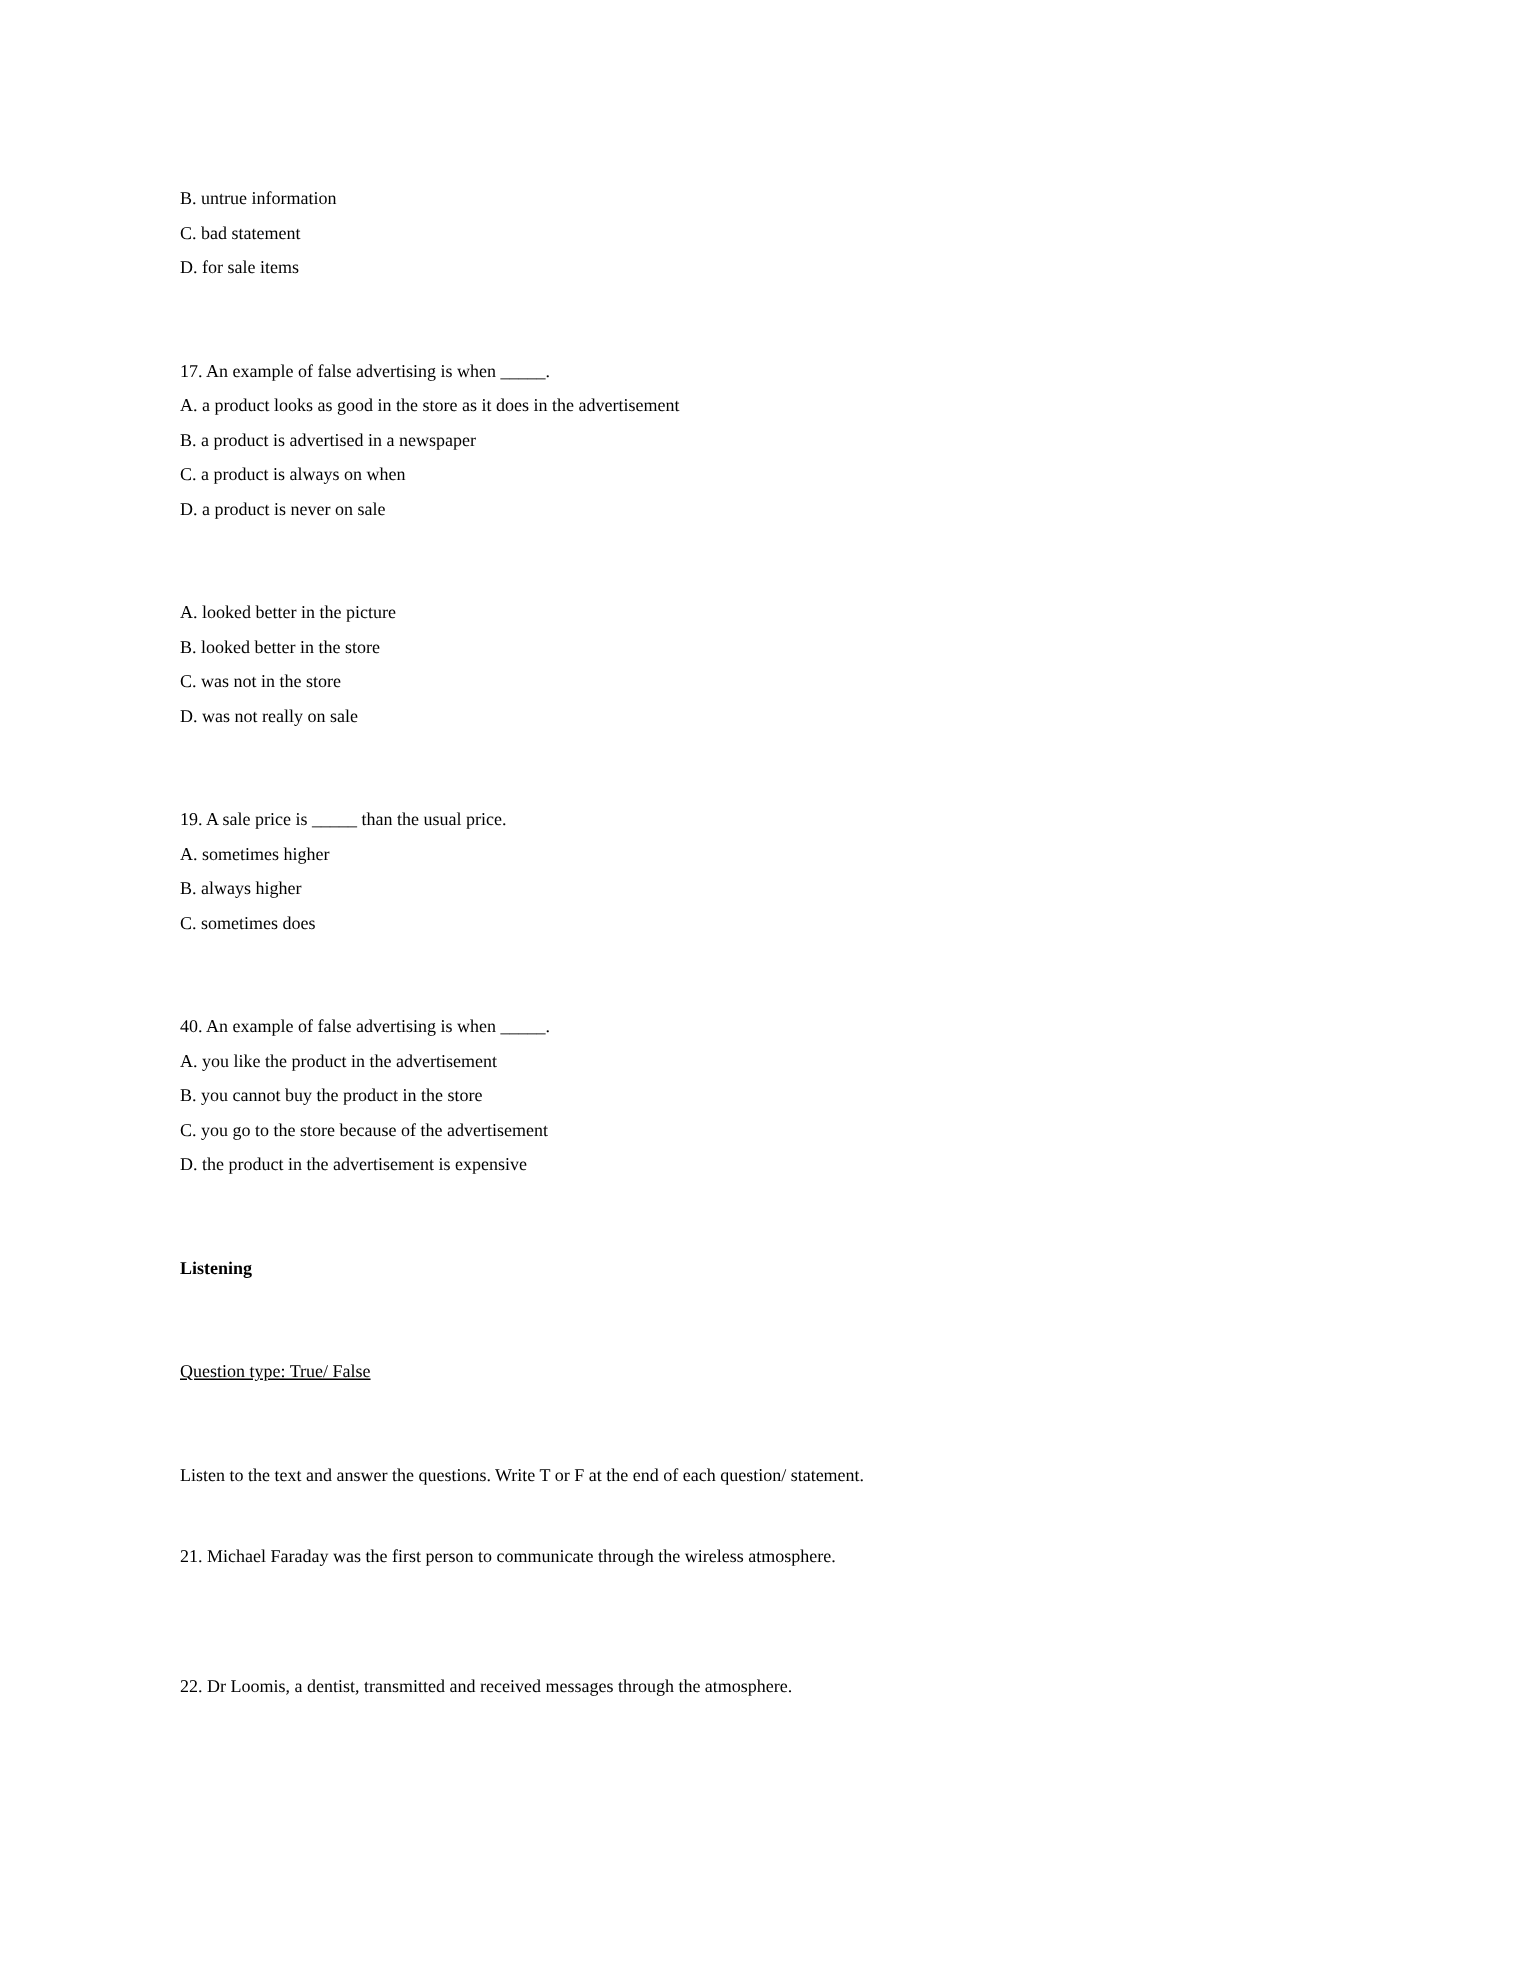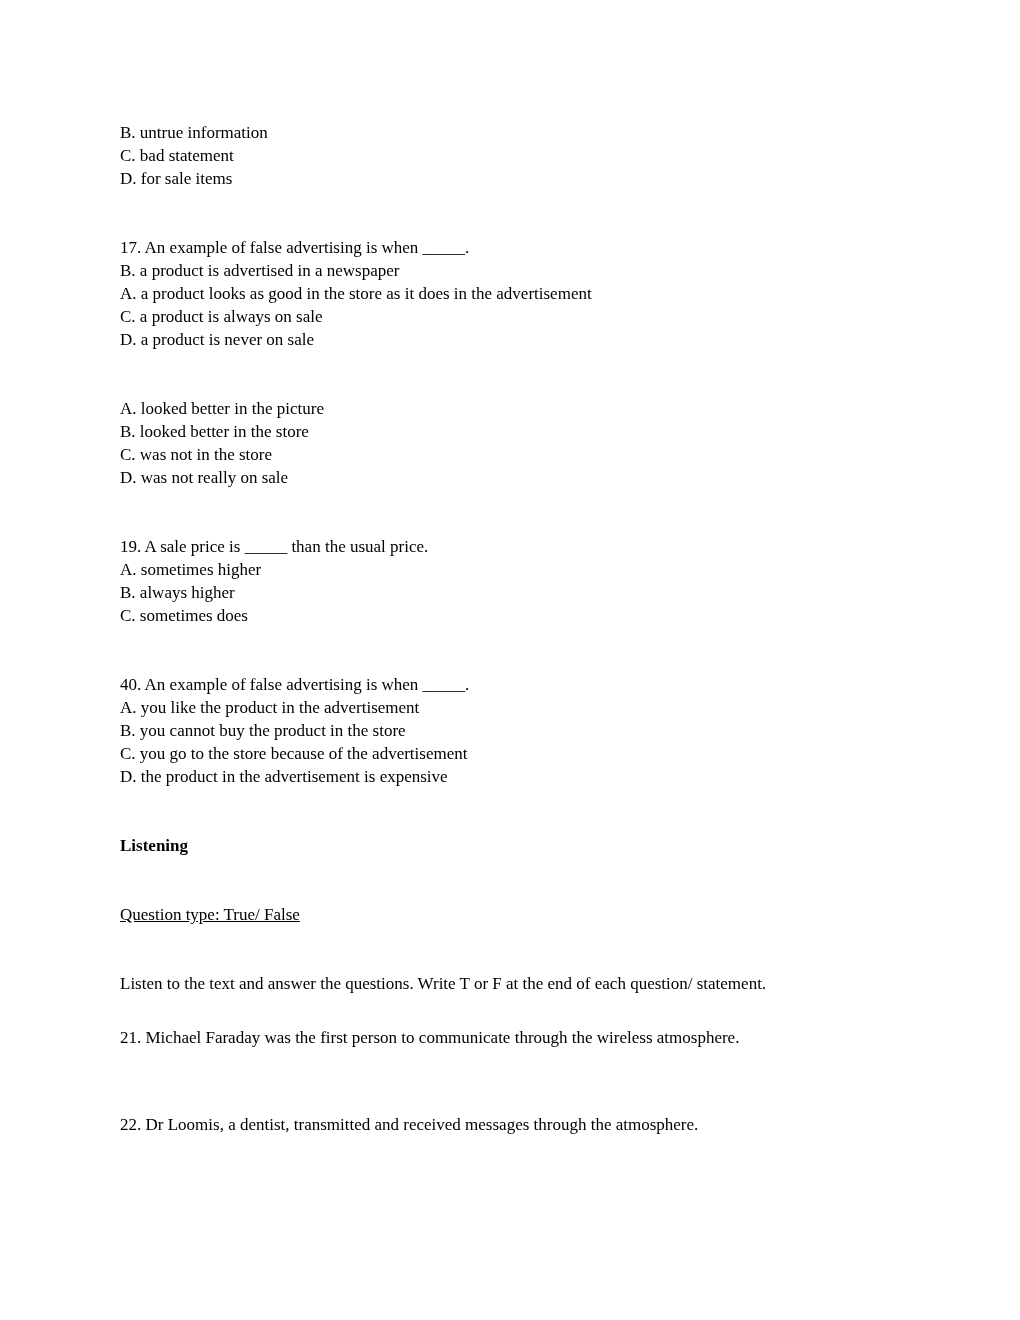--- a/index.html
+++ b/index.html
@@ -6,21 +6,21 @@
     margin: 0;
     padding: 0;
     background: #ffffff;
   }
   .page {
     position: relative;
     width: 1020px;
     height: 1320px;
     background: #ffffff;
     font-family: "Liberation Serif", serif;
-    font-size: 17px;
+    font-size: 12px;
     color: #000000;
     overflow: hidden;
   }
   .content {
     position: absolute;
     left: 120px;
     top: 121px;
     width: 750px;
   }
   .line {
@@ -55,23 +55,23 @@
   <div class="content">
 
     <div class="qblock">
       <div class="line">B. untrue information</div>
       <div class="line">C. bad statement</div>
       <div class="line">D. for sale items</div>
     </div>
 
     <div class="qblock">
       <div class="line">17. An example of false advertising is when _____.</div>
+      <div class="line">A. a product looks as good in the store as it does in the advertisement</div>
       <div class="line">B. a product is advertised in a newspaper</div>
-      <div class="line">A. a product looks as good in the store as it does in the advertisement</div>
-      <div class="line">C. a product is always on sale</div>
+      <div class="line">C. a product is always on when</div>
       <div class="line">D. a product is never on sale</div>
     </div>
 
     <div class="qblock">
       <div class="line">A. looked better in the picture</div>
       <div class="line">B. looked better in the store</div>
       <div class="line">C. was not in the store</div>
       <div class="line">D. was not really on sale</div>
     </div>
 

